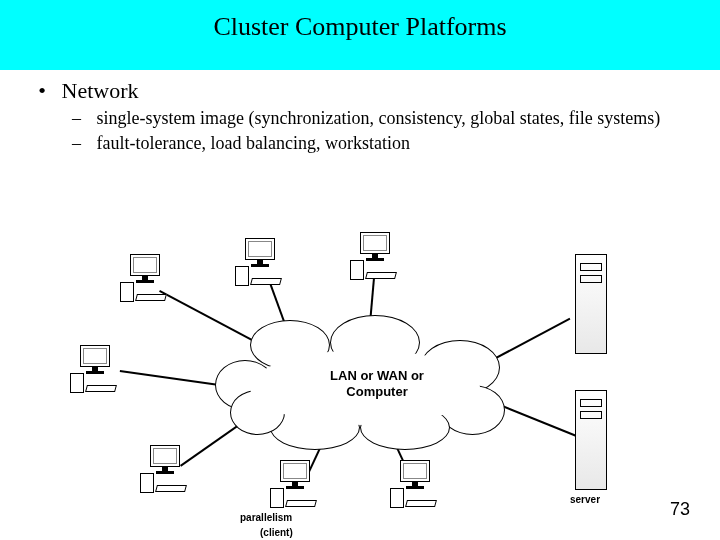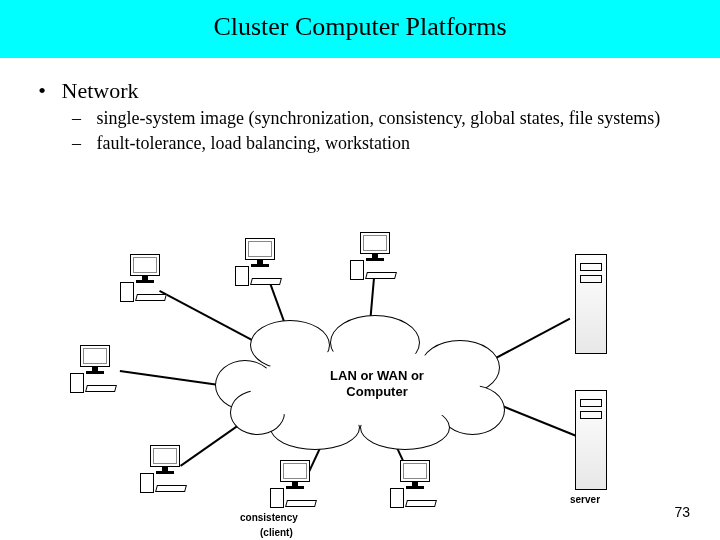--- a/index.html
+++ b/index.html
@@ -7,21 +7,21 @@
     width: 720px;
     height: 540px;
     background: #fff;
     font-family: "Comic Sans MS", "Chalkboard SE", cursive;
     position: relative;
     overflow: hidden;
   }
   .title-box {
     position: absolute;
     left: 0; top: 0;
-    width: 720px; height: 58px;
+    width: 720px; height: 70px;
     background: #00ffff;
     text-align: center;
     line-height: 54px;
     font-size: 26px;
     color: #000;
   }
   .content {
     position: absolute;
     left: 28px; top: 78px;
     width: 660px;
@@ -71,21 +71,21 @@
   .server::before { top:8px; }
   .server::after  { top:20px; }
   .line { position:absolute; background:#000; height:1.5px; transform-origin: 0 0; }
   .caption {
     position:absolute; font-family: Arial, sans-serif; font-size:10px; font-weight:bold;
   }
   .pagenum {
     position: absolute;
     right: 30px; bottom: 20px;
     font-family: Arial, sans-serif;
-    font-size: 14px;
+    font-size: 18px;
   }
 </style>
 </head>
 <body>
 
 <div class="title-box">Cluster Computer Platforms</div>
 
 <div class="content">
   <div class="b1">
     <span class="dot">•</span>
@@ -189,18 +189,18 @@
       </div>
       <div class="stand"></div>
       <div class="base"></div>
       <div class="tower"></div>
       <div class="kb"></div>
     </div>
 
   <div class="server" style="left:515px; top:-6px;"></div>
   <div class="server" style="left:515px; top:130px;"></div>
 
-  <div class="caption" style="left:180px; top:252px;">consistency</div>
+  <div class="caption" style="left:180px; top:252px;">parallelism</div>
   <div class="caption" style="left:200px; top:267px;">(client)</div>
   <div class="caption" style="left:510px; top:234px;">server</div>
 </div>
 
 <div class="pagenum">73</div>
 
 </body></html>

